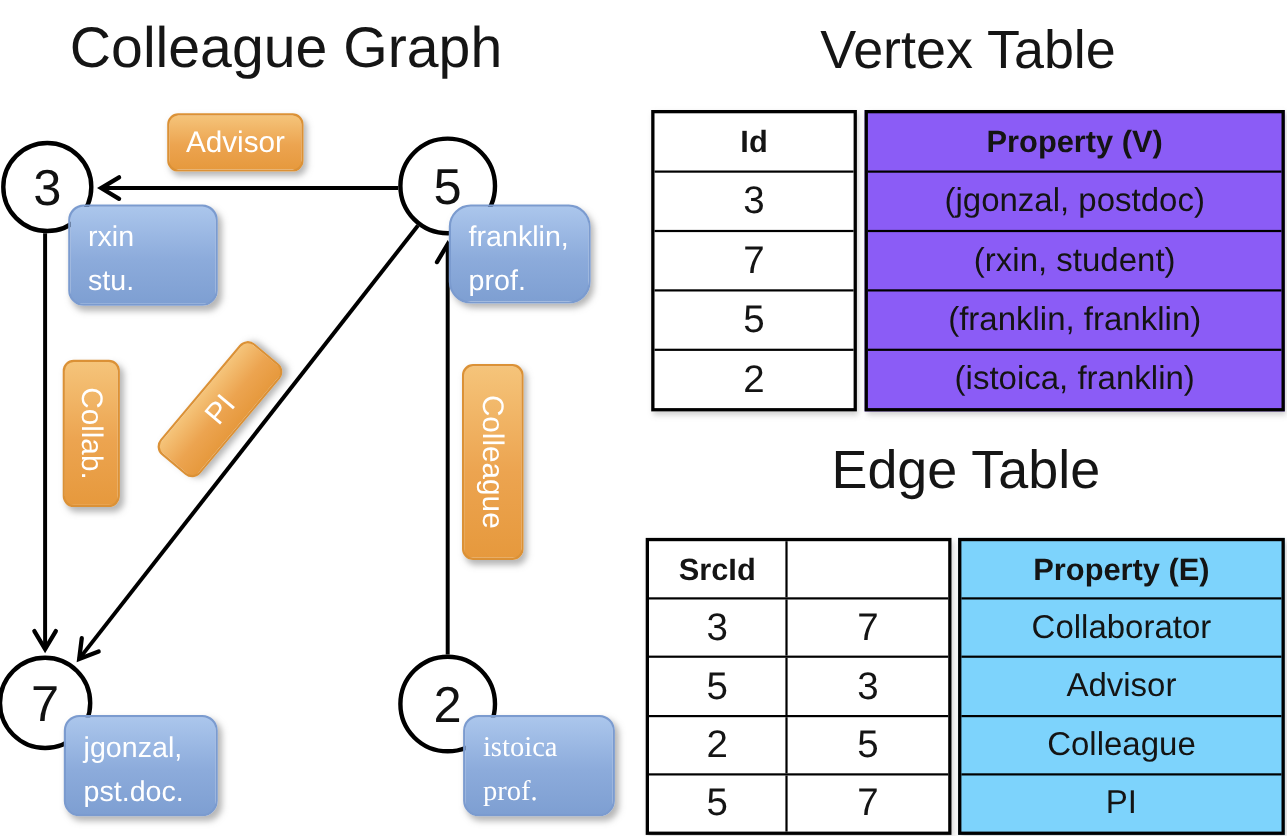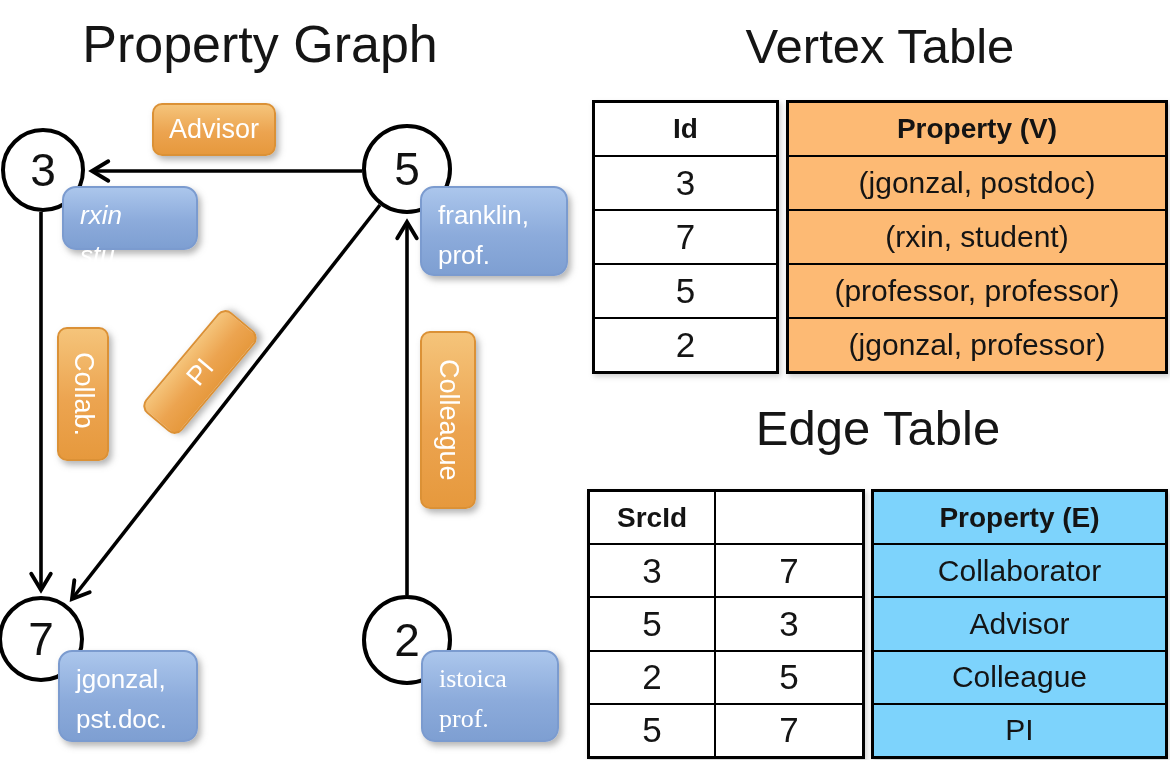--- a/index.html
+++ b/index.html
@@ -52,22 +52,22 @@
     border-radius: 14px;
     background: linear-gradient(to bottom, #abc6ec 0%, #8cabdb 55%, #7e9fd2 100%);
     border: 2px solid #7b9bcf;
     box-shadow: 3px 4px 6px rgba(110,110,110,0.5);
     color: #ffffff;
     font-size: 26px;
     line-height: 1.55;
     padding: 7px 6px 0 16px;
     z-index: 3;
   }
-  #vprop-rxin     { left: 62px;  top: 186px; width: 136px; height: 64px; font-style: italic; }
-  #vprop-franklin { left: 420px; top: 186px; width: 148px; height: 90px; }
+  #vprop-rxin     { left: 62px;  top: 186px; width: 136px; height: 92px; }
+  #vprop-franklin { left: 408px; top: 186px; width: 129px; height: 90px; border-radius: 20px; }
   #vprop-jgonzal  { left: 58px;  top: 650px; width: 140px; height: 92px; }
   #vprop-istoica  { left: 421px; top: 650px; width: 138px; height: 92px; font-family: Liberation Serif, serif; }
 
   .elabel {
     position: absolute;
     border-radius: 10px;
     background: linear-gradient(to bottom, #f5c47a 0%, #eca450 55%, #e6993d 100%);
     border: 2px solid #db9136;
     box-shadow: 3px 4px 6px rgba(110,110,110,0.5);
     color: #ffffff;
@@ -102,31 +102,31 @@
     display: flex;
     align-items: center;
     justify-content: center;
     white-space: nowrap;
   }
   .hdr  { font-weight: bold; font-size: 28px; }
   .num  { font-size: 35px; }
   .txt  { font-size: 30px; }
 
   #vt-id-block   { width: 187px; }
-  #vt-prop-block { flex: 1; background: #fdba74; }
+  #vt-prop-block { flex: 1; background: #8b5cf6; }
   #et-ids-block  { width: 278px; }
   #et-ids-block .c1 { width: 126px; flex: none; border-right: 2px solid #000; }
   #et-prop-block { flex: 1; background: #7dd3fc; }
 </style>
 </head>
 <body>
 
 <div class="stage">
 
-  <div id="graph-title" class="big-title">Property Graph</div>
+  <div id="graph-title" class="big-title">Colleague Graph</div>
 
   <svg class="edges" width="580" height="760" viewBox="0 0 580 760" xmlns="http://www.w3.org/2000/svg">
     <defs>
       <marker id="arrowhead" viewBox="0 0 24 24" refX="20" refY="12" markerWidth="26" markerHeight="26" markerUnits="userSpaceOnUse" orient="auto">
         <path d="M5 3 L20 12 L5 21" fill="none" stroke="#000" stroke-width="3.6" stroke-linecap="round"></path>
       </marker>
     </defs>
     <line x1="362" y1="171" x2="92" y2="171" stroke="#000" stroke-width="3.6" marker-end="url(#arrowhead)"></line>
     <line x1="41" y1="212" x2="41" y2="590" stroke="#000" stroke-width="3.6" marker-end="url(#arrowhead)"></line>
     <line x1="380" y1="205" x2="72" y2="599" stroke="#000" stroke-width="3.6" marker-end="url(#arrowhead)"></line>
@@ -200,24 +200,24 @@
       <div class="row">
           <div class="cell hdr">Property (V)</div>
         </div>
       <div class="row">
           <div class="cell txt">(jgonzal, postdoc)</div>
         </div>
       <div class="row">
           <div class="cell txt">(rxin, student)</div>
         </div>
       <div class="row">
-          <div class="cell txt">(professor, professor)</div>
-        </div>
-      <div class="row">
-          <div class="cell txt">(jgonzal, professor)</div>
+          <div class="cell txt">(franklin, franklin)</div>
+        </div>
+      <div class="row">
+          <div class="cell txt">(istoica, franklin)</div>
         </div>
     </div>
   </div>
 
   <div id="edge-title" class="big-title">Edge Table</div>
 
   <div id="edge-table" class="tbl">
     <div id="et-ids-block" class="blk">
       <div class="row">
         <div class="cell hdr c1">SrcId</div>

